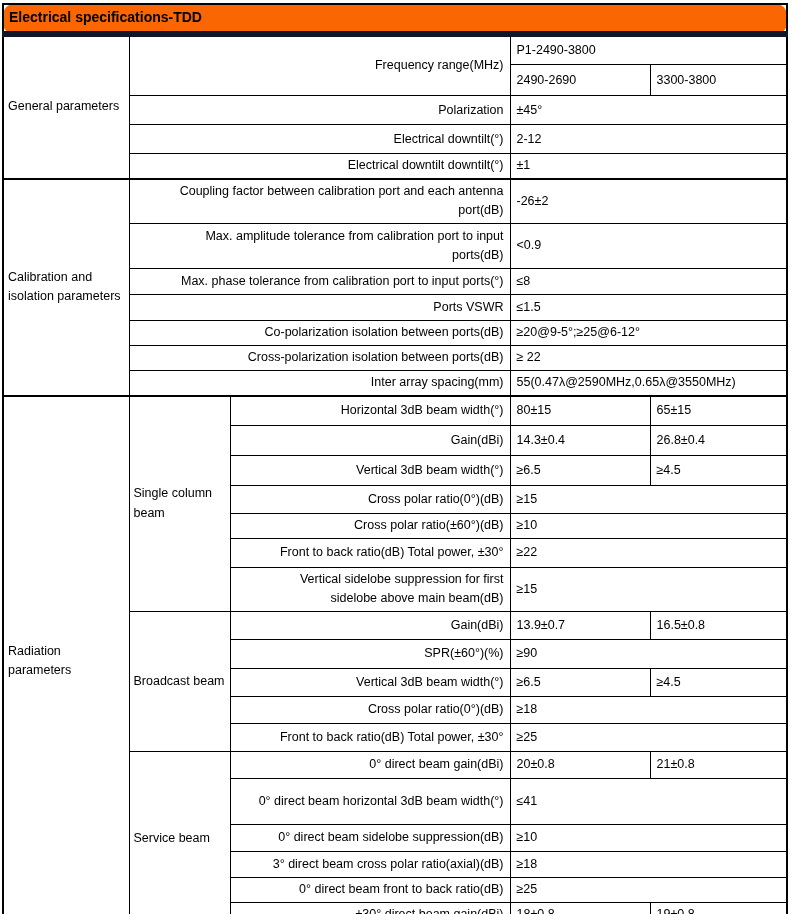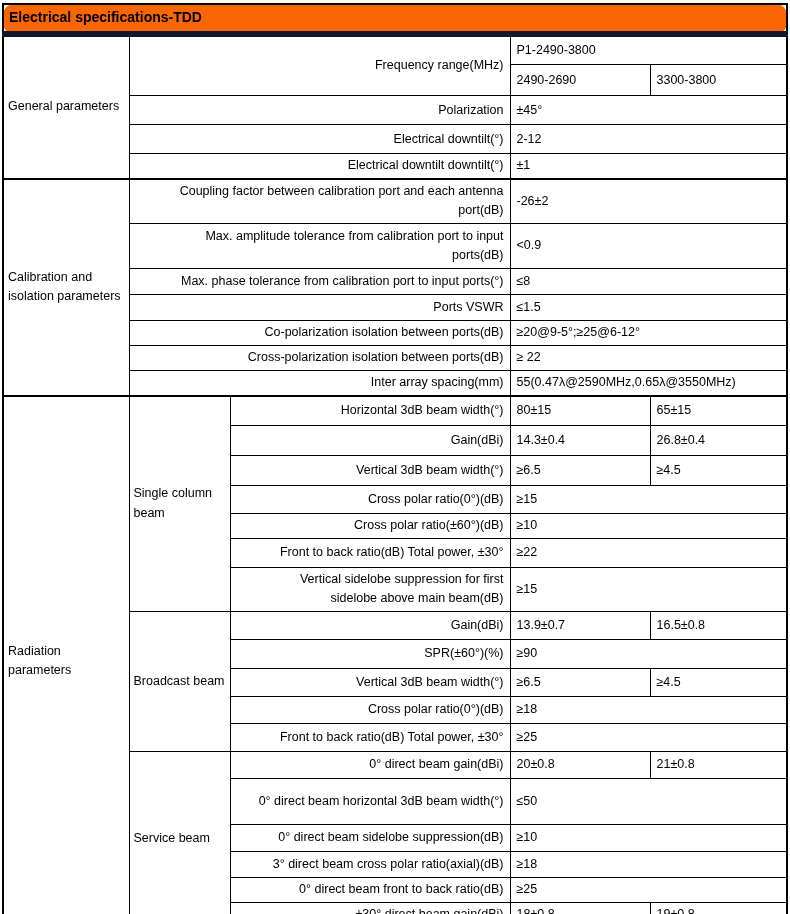--- a/index.html
+++ b/index.html
@@ -173,21 +173,21 @@
   </tr>
 
   <tr style="height:27px">
     <td class="group2" rowspan="6">Service beam</td>
     <td class="param">0° direct beam gain(dBi)</td>
     <td class="val">20±0.8</td>
     <td class="val">21±0.8</td>
   </tr>
   <tr style="height:46px">
     <td class="param">0° direct beam horizontal 3dB beam width(°)</td>
-    <td class="val" colspan="2">≤50</td>
+    <td class="val" colspan="2">≤41</td>
   </tr>
   <tr style="height:27px">
     <td class="param">0° direct beam sidelobe suppression(dB)</td>
     <td class="val" colspan="2">≥10</td>
   </tr>
   <tr style="height:26px">
     <td class="param">3° direct beam cross polar ratio(axial)(dB)</td>
     <td class="val" colspan="2">≥18</td>
   </tr>
   <tr style="height:25px">

